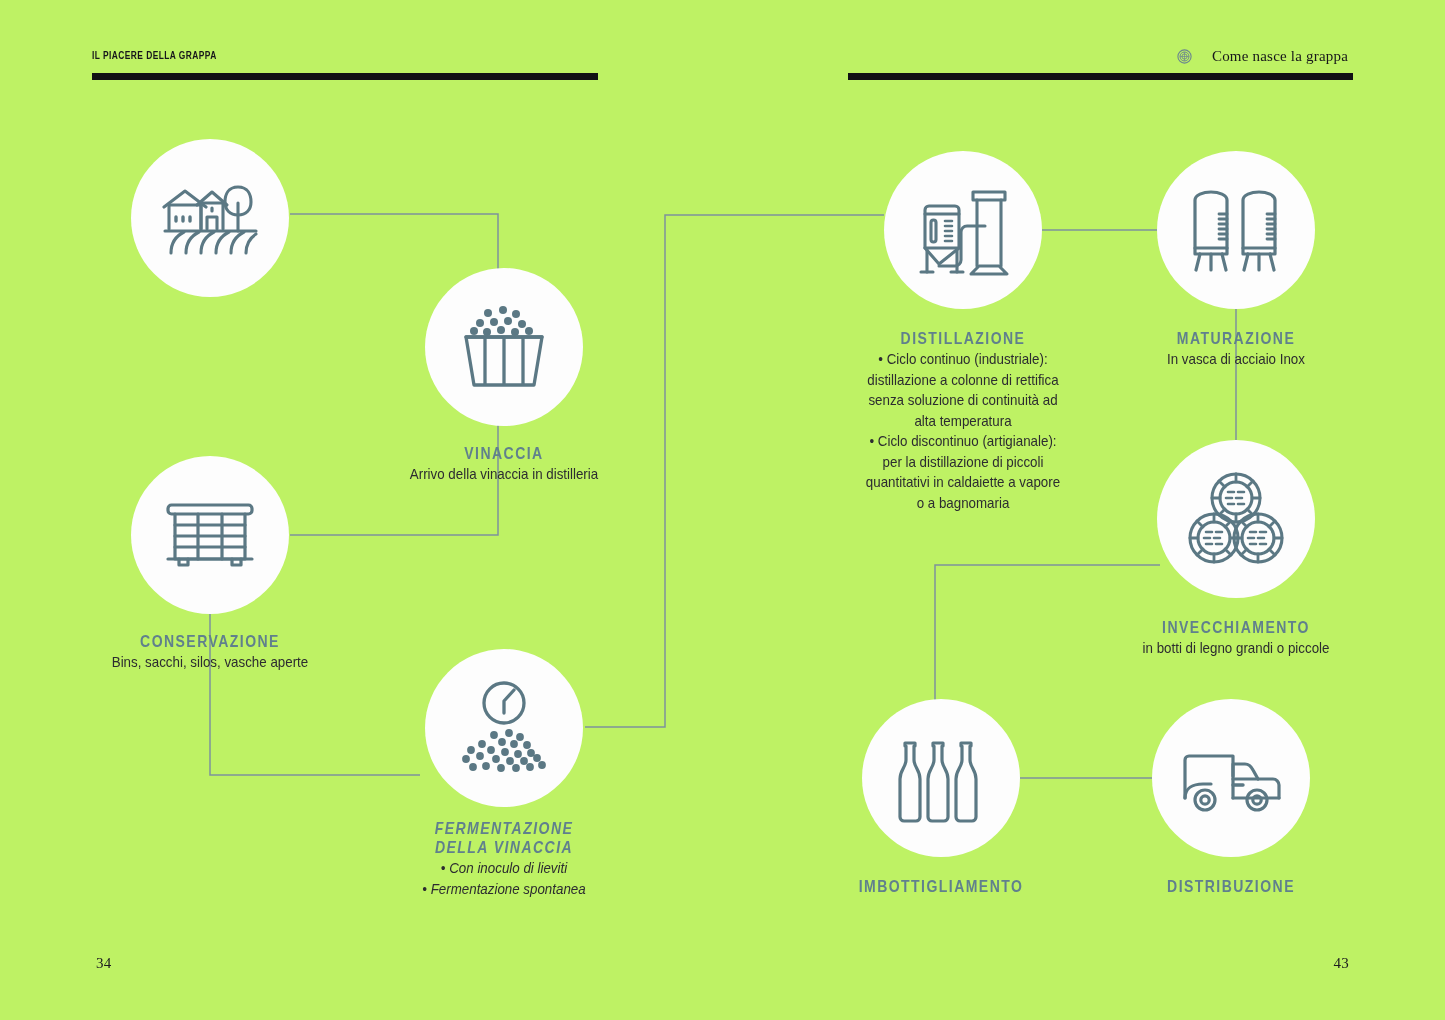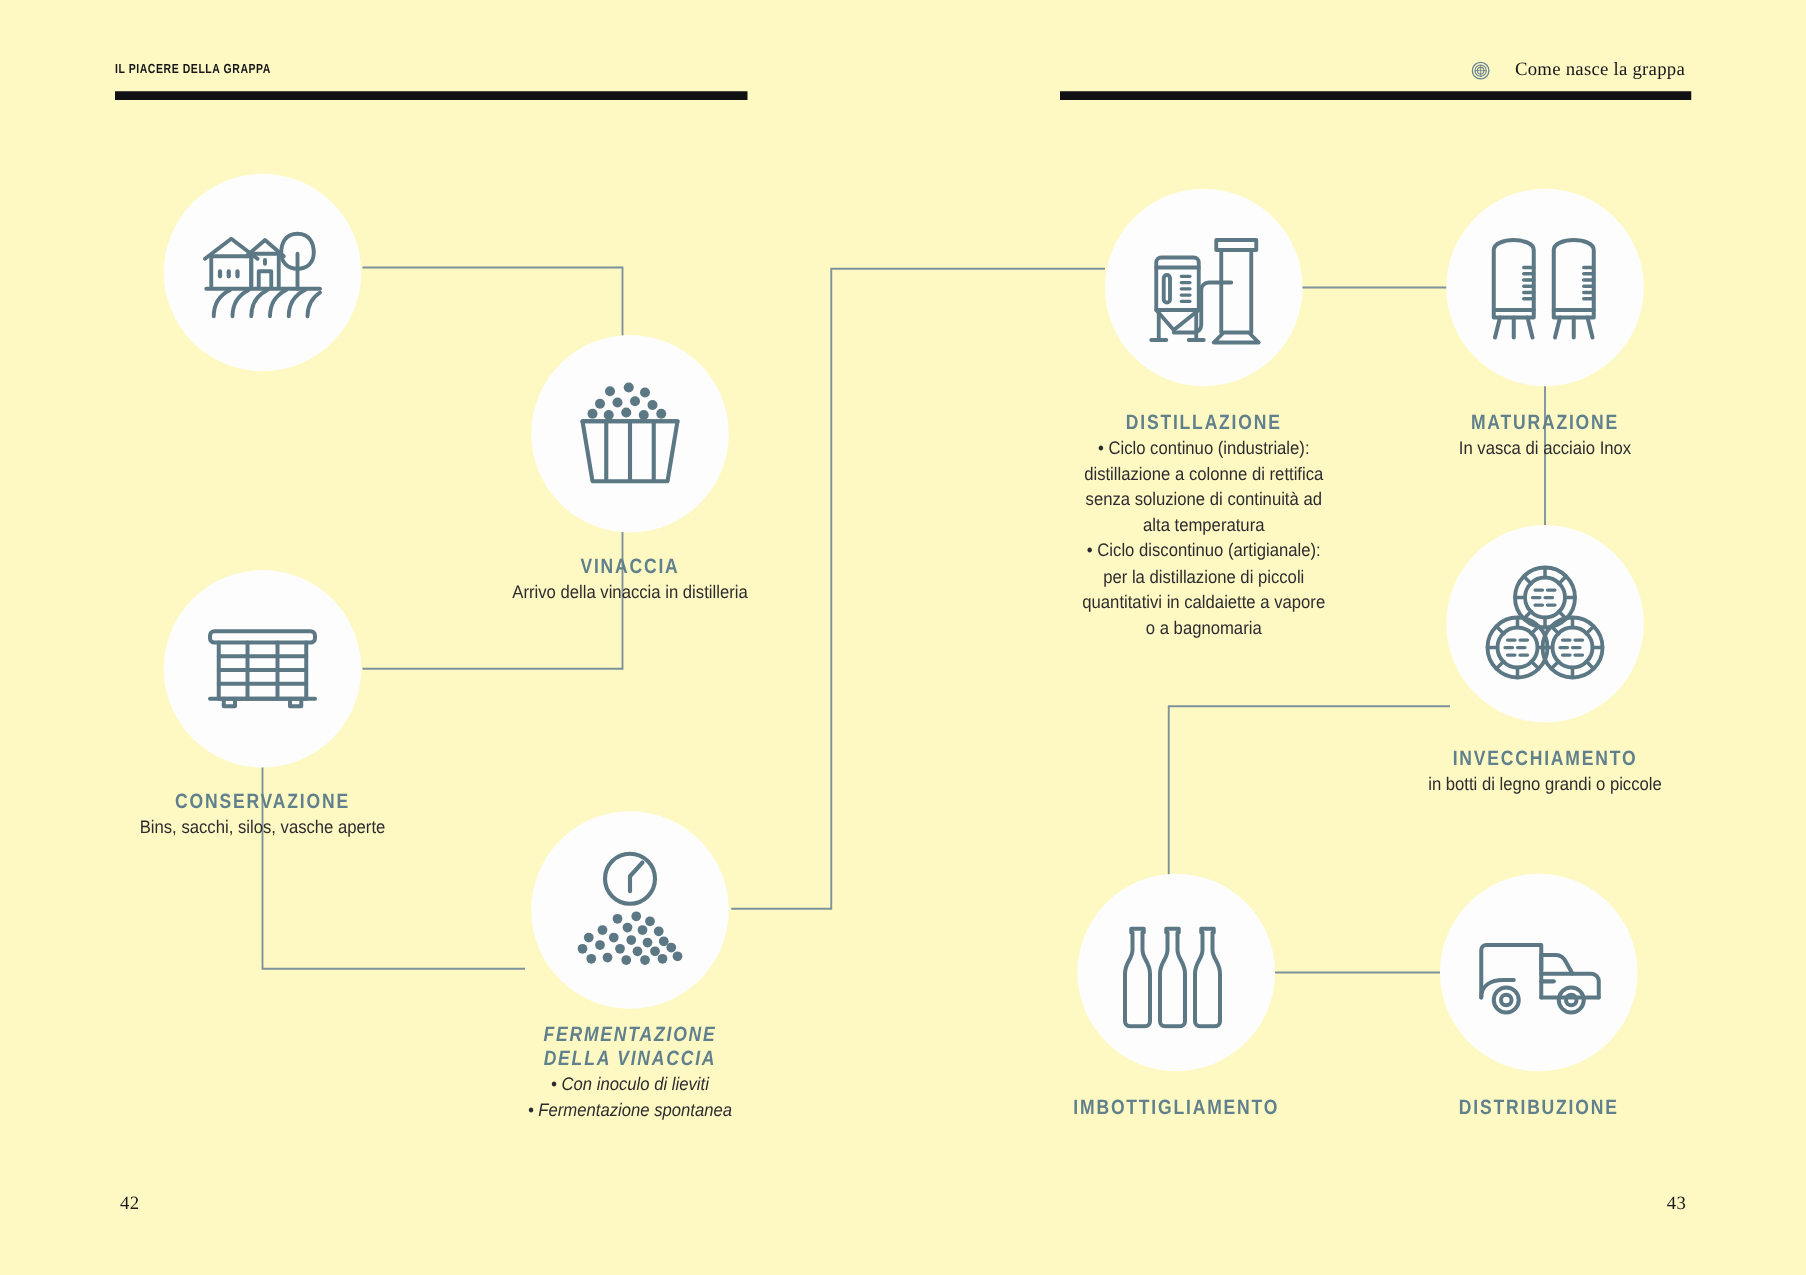--- a/index.html
+++ b/index.html
@@ -8,21 +8,21 @@
     padding: 0;
     background: #efefef;
   }
   body {
     font-family: "Liberation Sans", sans-serif;
   }
   #page {
     position: relative;
     width: 1445px;
     height: 1020px;
-    background: #fef9c3;
+    background: #bef264;
     overflow: hidden;
   }
 
   
   .runhead {
     position: absolute;
     font-family: "Liberation Sans", sans-serif;
     font-weight: bold;
     font-size: 10.5px;
     letter-spacing: 0.55px;
@@ -362,21 +362,21 @@
           </g>
         </svg>
       </span>
     </div>
     <div class="caption" style="top:178px;">
       <div class="cap-title">MATURAZIONE</div>
       <div class="cap-sub">In vasca di acciaio Inox</div>
     </div>
   </div>
 
-  <div class="node" style="left:1157px; top:420px; width:158px; height:158px;text-decoration:underline;">
+  <div class="node" style="left:1157px; top:440px; width:158px; height:158px;text-decoration:underline;">
     <div class="disc" style="left:0; top:0; width:158px; height:158px;">
       <span>
         <svg width="96" height="94" viewBox="0 0 96 94">
           <g fill="none" stroke="#5b7884" stroke-width="3.1" stroke-linecap="round" stroke-linejoin="round">
 
             <circle cx="48" cy="26" r="24"></circle>
             <circle cx="48" cy="26" r="16"></circle>
             <path d="M48 2 V10M48 42 V50M24 26 H32M64 26 H72
                      M31 9 L37 15M59 37 L65 43M31 43 L37 37M59 15 L65 9" stroke-width="2.8"></path>
             <path d="M40 20 h16M38 26 h20M40 32 h16" stroke-width="2.6" stroke-dasharray="6 4"></path>
@@ -444,16 +444,16 @@
             <circle cx="76" cy="58" r="4.2"></circle>
           </g>
         </svg>
       </span>
     </div>
     <div class="caption" style="top:178px;">
       <div class="cap-title">DISTRIBUZIONE</div>
     </div>
   </div>
 
-  <div class="folio" id="folio-left">42</div>
+  <div class="folio" id="folio-left">34</div>
   <div class="folio" id="folio-right">43</div>
 
 </div>
 
 </body></html>

